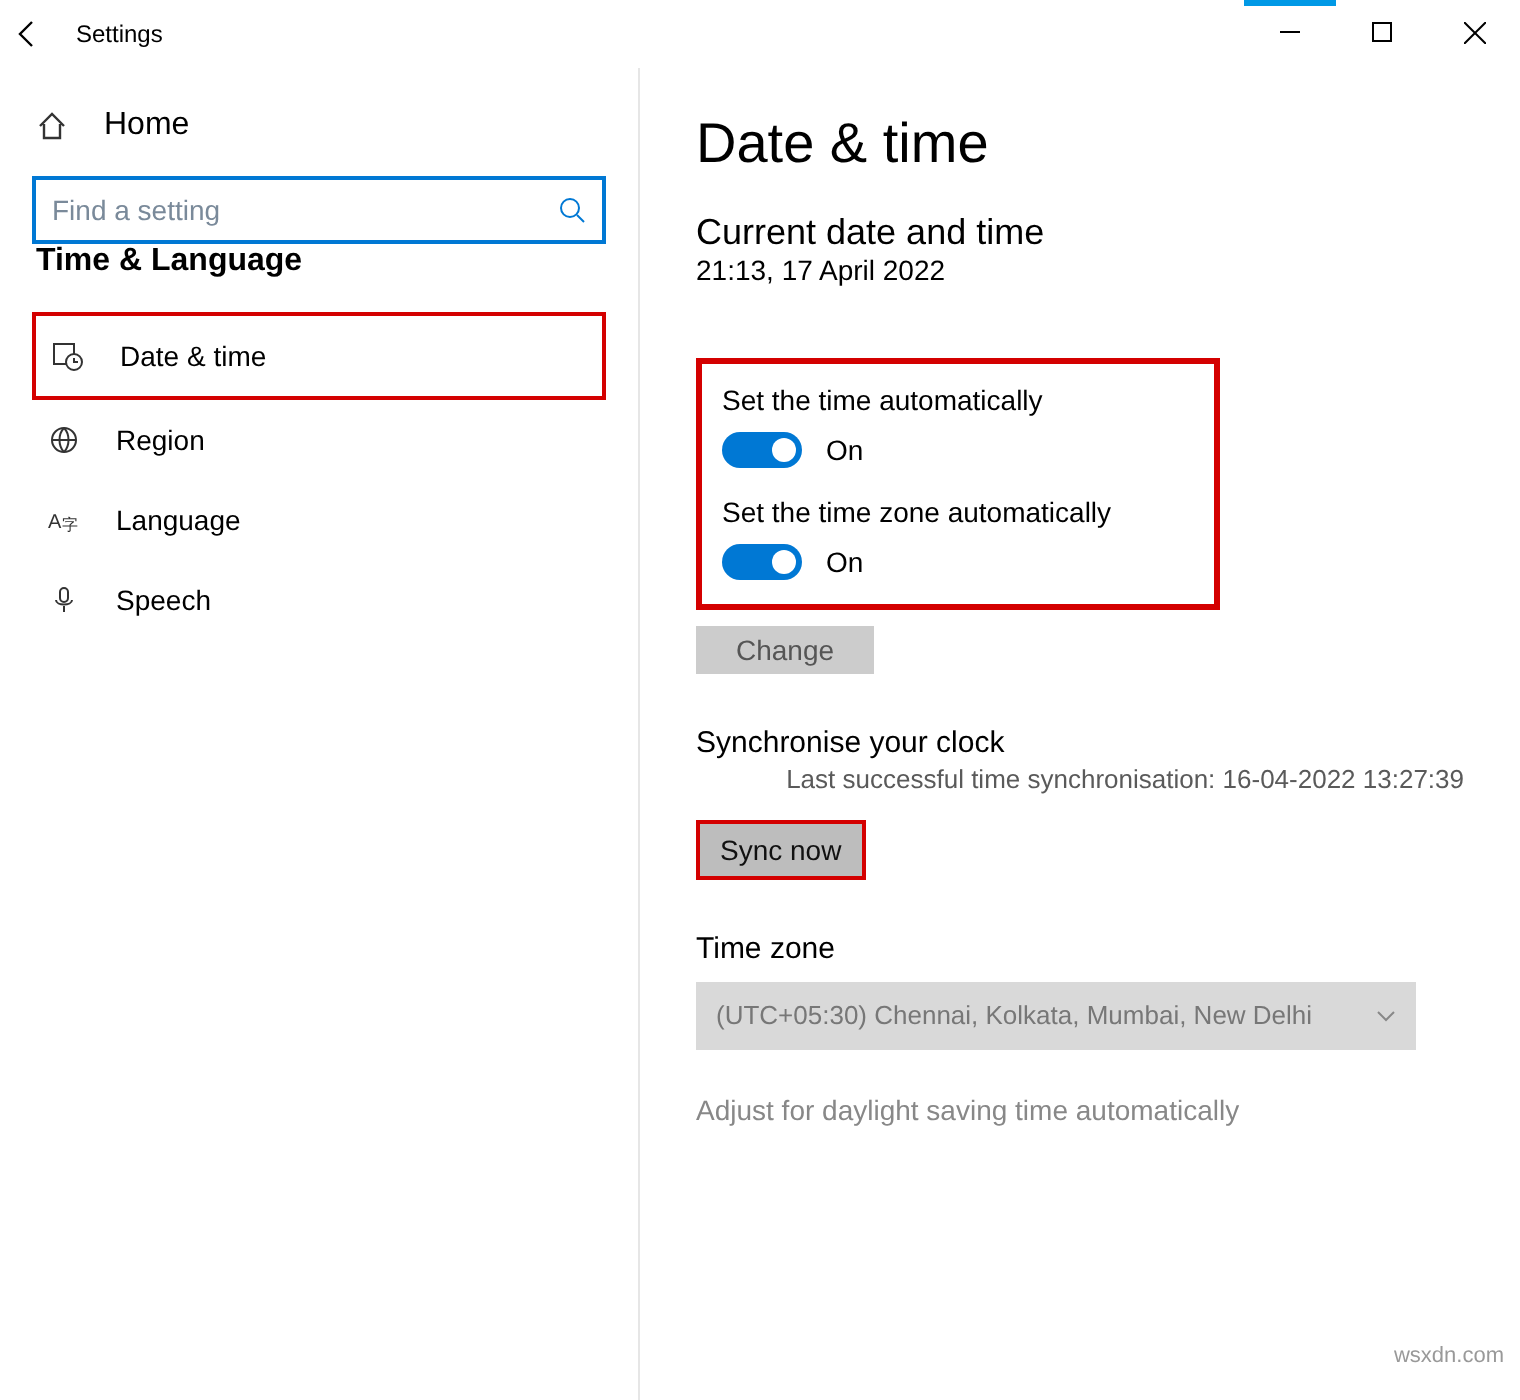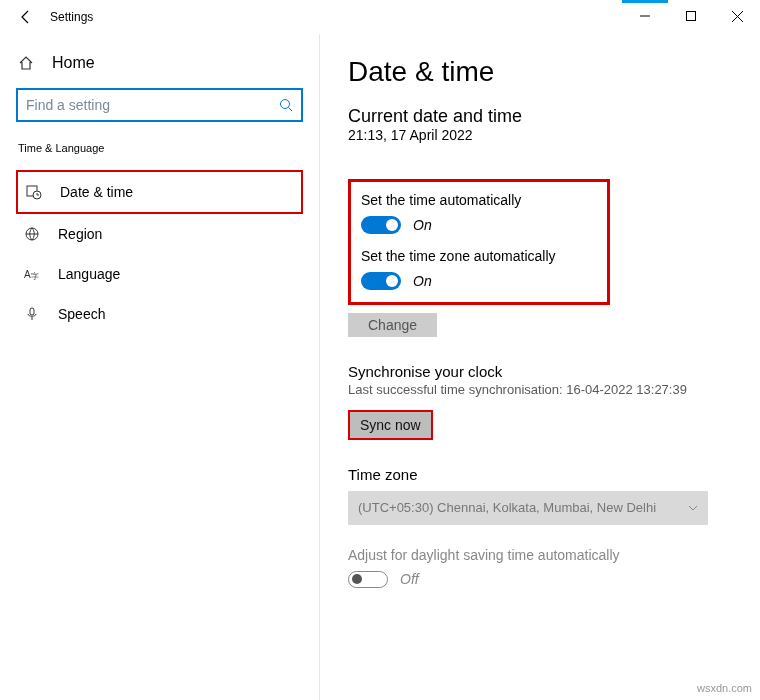--- a/index.html
+++ b/index.html
@@ -1,60 +1,60 @@
 <!DOCTYPE html>
 <html><head>
 <meta charset="utf-8">
 <style>
 * { box-sizing: border-box; margin: 0; padding: 0; font-family: "Segoe UI", Arial, sans-serif; }
 body { width: 760px; height: 700px; background: #fff; overflow: hidden; position: relative; }
-.titlebar { height: 34px; display: flex; align-items: center; padding-left: 12px; border-bottom: 0; }
+.titlebar { height: 34px; display: flex; align-items: center; border-bottom: 0; }
 .titlebar .back { width: 28px; height: 28px; display: flex; align-items: center; justify-content: center; cursor: default; }
 .titlebar .title { font-size: 12px; margin-left: 10px; color: #000; }
 .winctrl { position: absolute; top: 0; right: 0; display: flex; }
 .winctrl div { width: 46px; height: 32px; display: flex; align-items: center; justify-content: center; font-size: 13px; }
 .topbar-accent { position: absolute; top: 0; right: 92px; width: 46px; height: 3px; background: #0099e6; }
 .container { display: flex; height: calc(100% - 34px); }
 .sidebar { width: 320px; padding: 14px 16px 12px 16px; background: #fff; border-right: 1px solid #e6e6e6; }
 .home-row { display: flex; align-items: center; gap: 16px; padding: 6px 2px 16px 2px; cursor: default; }
 .home-row .icon { width: 18px; }
-.search { height: 34px; border: 2px solid #0078d4; display: flex; align-items: center; padding: 0 8px; margin-bottom: 20px; }
+.search { height: 34px; border: 2px solid #0078d4; display: flex; align-items: center; padding: 0 8px; }
 .search input { flex: 1; border: none; outline: none; font-size: 14px; color: #666; background: transparent; }
 .search input::placeholder { color: #7a8a9a; }
 .search .sicon { color: #0078d4; font-size: 14px; }
-.section-head { font-weight: 400; font-size: 11px; margin-bottom: 16px; padding-left: 2px; }
+.section-head { font-weight: 700; font-size: 16px; margin-bottom: 16px; padding-left: 2px; }
 .nav-item { display: flex; align-items: center; gap: 16px; padding: 12px 8px; font-size: 14px; cursor: default; }
 .nav-item.selected { border: 2px solid #d40000; }
 .nav-item .icon { width: 18px; text-align: center; color: #333; }
 .content { flex: 1; padding: 22px 28px; overflow: hidden; }
 h1 { font-weight: 400; font-size: 28px; margin-bottom: 18px; }
 .subhead { font-size: 18px; margin-bottom: 0; }
 .datetime { font-size: 14px; margin-bottom: 16px; }
 .highlight-box { border: 3px solid #d40000; padding: 10px 12px 12px 10px; width: 262px; margin-bottom: 8px; margin-top: 36px; }
 .setting-label { font-size: 14px; margin-bottom: 8px; }
 .toggle-row { display: flex; align-items: center; gap: 12px; margin-bottom: 14px; }
 .toggle-row:last-child { margin-bottom: 0; }
 .toggle { width: 40px; height: 18px; border-radius: 10px; position: relative; }
 .toggle.on { background: #0078d4; }
 .toggle.on::after { content: ""; position: absolute; right: 3px; top: 3px; width: 12px; height: 12px; background: #fff; border-radius: 50%; }
 .toggle.off { background: #fff; border: 1.5px solid #888; height: 17px; }
 .toggle.off::after { content: ""; position: absolute; left: 3px; top: 2.5px; width: 10px; height: 10px; background: #555; border-radius: 50%; }
-.toggle-text { font-size: 14px; font-style: italic; }
+.toggle-text { font-size: 14px; }
 .manual-label { font-size: 14px; margin: 8px 0 8px 2px; }
 .btn { display: inline-block; background: #ccc; color: #555; padding: 4px 20px; font-size: 14px; border: none; }
 .btn.sync { background: #bdbdbd; color: #111; border: 2px solid #d40000; padding: 5px 10px; }
 .sync-section { margin-top: 26px; }
 .sync-head { font-size: 15px; margin-bottom: 0; }
-.sync-info { font-size: 13px; color: #5a5a5a; line-height: 1.5; margin-bottom: 10px; }
+.sync-info { font-size: 13px; color: #5a5a5a; line-height: 1.5; margin-bottom: 10px; text-align: right; }
 .tz-section { margin-top: 26px; }
 .tz-head { font-size: 15px; margin-bottom: 8px; }
 .tz-select { width: 360px; height: 34px; background: #d9d9d9; color: #777; display: flex; align-items: center; padding: 0 10px; font-size: 13px; justify-content: space-between; gap: 12px; }
 .dst-section { margin-top: 22px; }
 .dst-label { font-size: 14px; color: #888; margin-bottom: 8px; }
-.watermark { position: absolute; bottom: 6px; right: 8px; font-size: 11px; color: #999; }
+.watermark { position: absolute; bottom: 16px; right: 8px; font-size: 11px; color: #999; }
 svg { display: block; }
 </style>
 </head>
 <body>
 
 <div class="topbar-accent"></div>
 
 <div class="titlebar">
   <div class="back">
     <svg width="16" height="16" viewBox="0 0 16 16">
@@ -177,21 +177,17 @@
         <span>
             <svg width="10" height="6" viewBox="0 0 10 6">
               <path d="M1 1 L5 5 L9 1" stroke="#888" fill="none"></path>
             </svg>
           </span>
       </div>
     </div>
 
     <div class="dst-section">
       <div class="dst-label">Adjust for daylight saving time automatically</div>
-      <div class="toggle-row">
-        <div class="toggle off"></div>
-        <span class="toggle-text" style="color:#888">Off</span>
-      </div>
     </div>
   </div>
 </div>
 
 <div class="watermark">wsxdn.com</div>
 
 </body></html>

